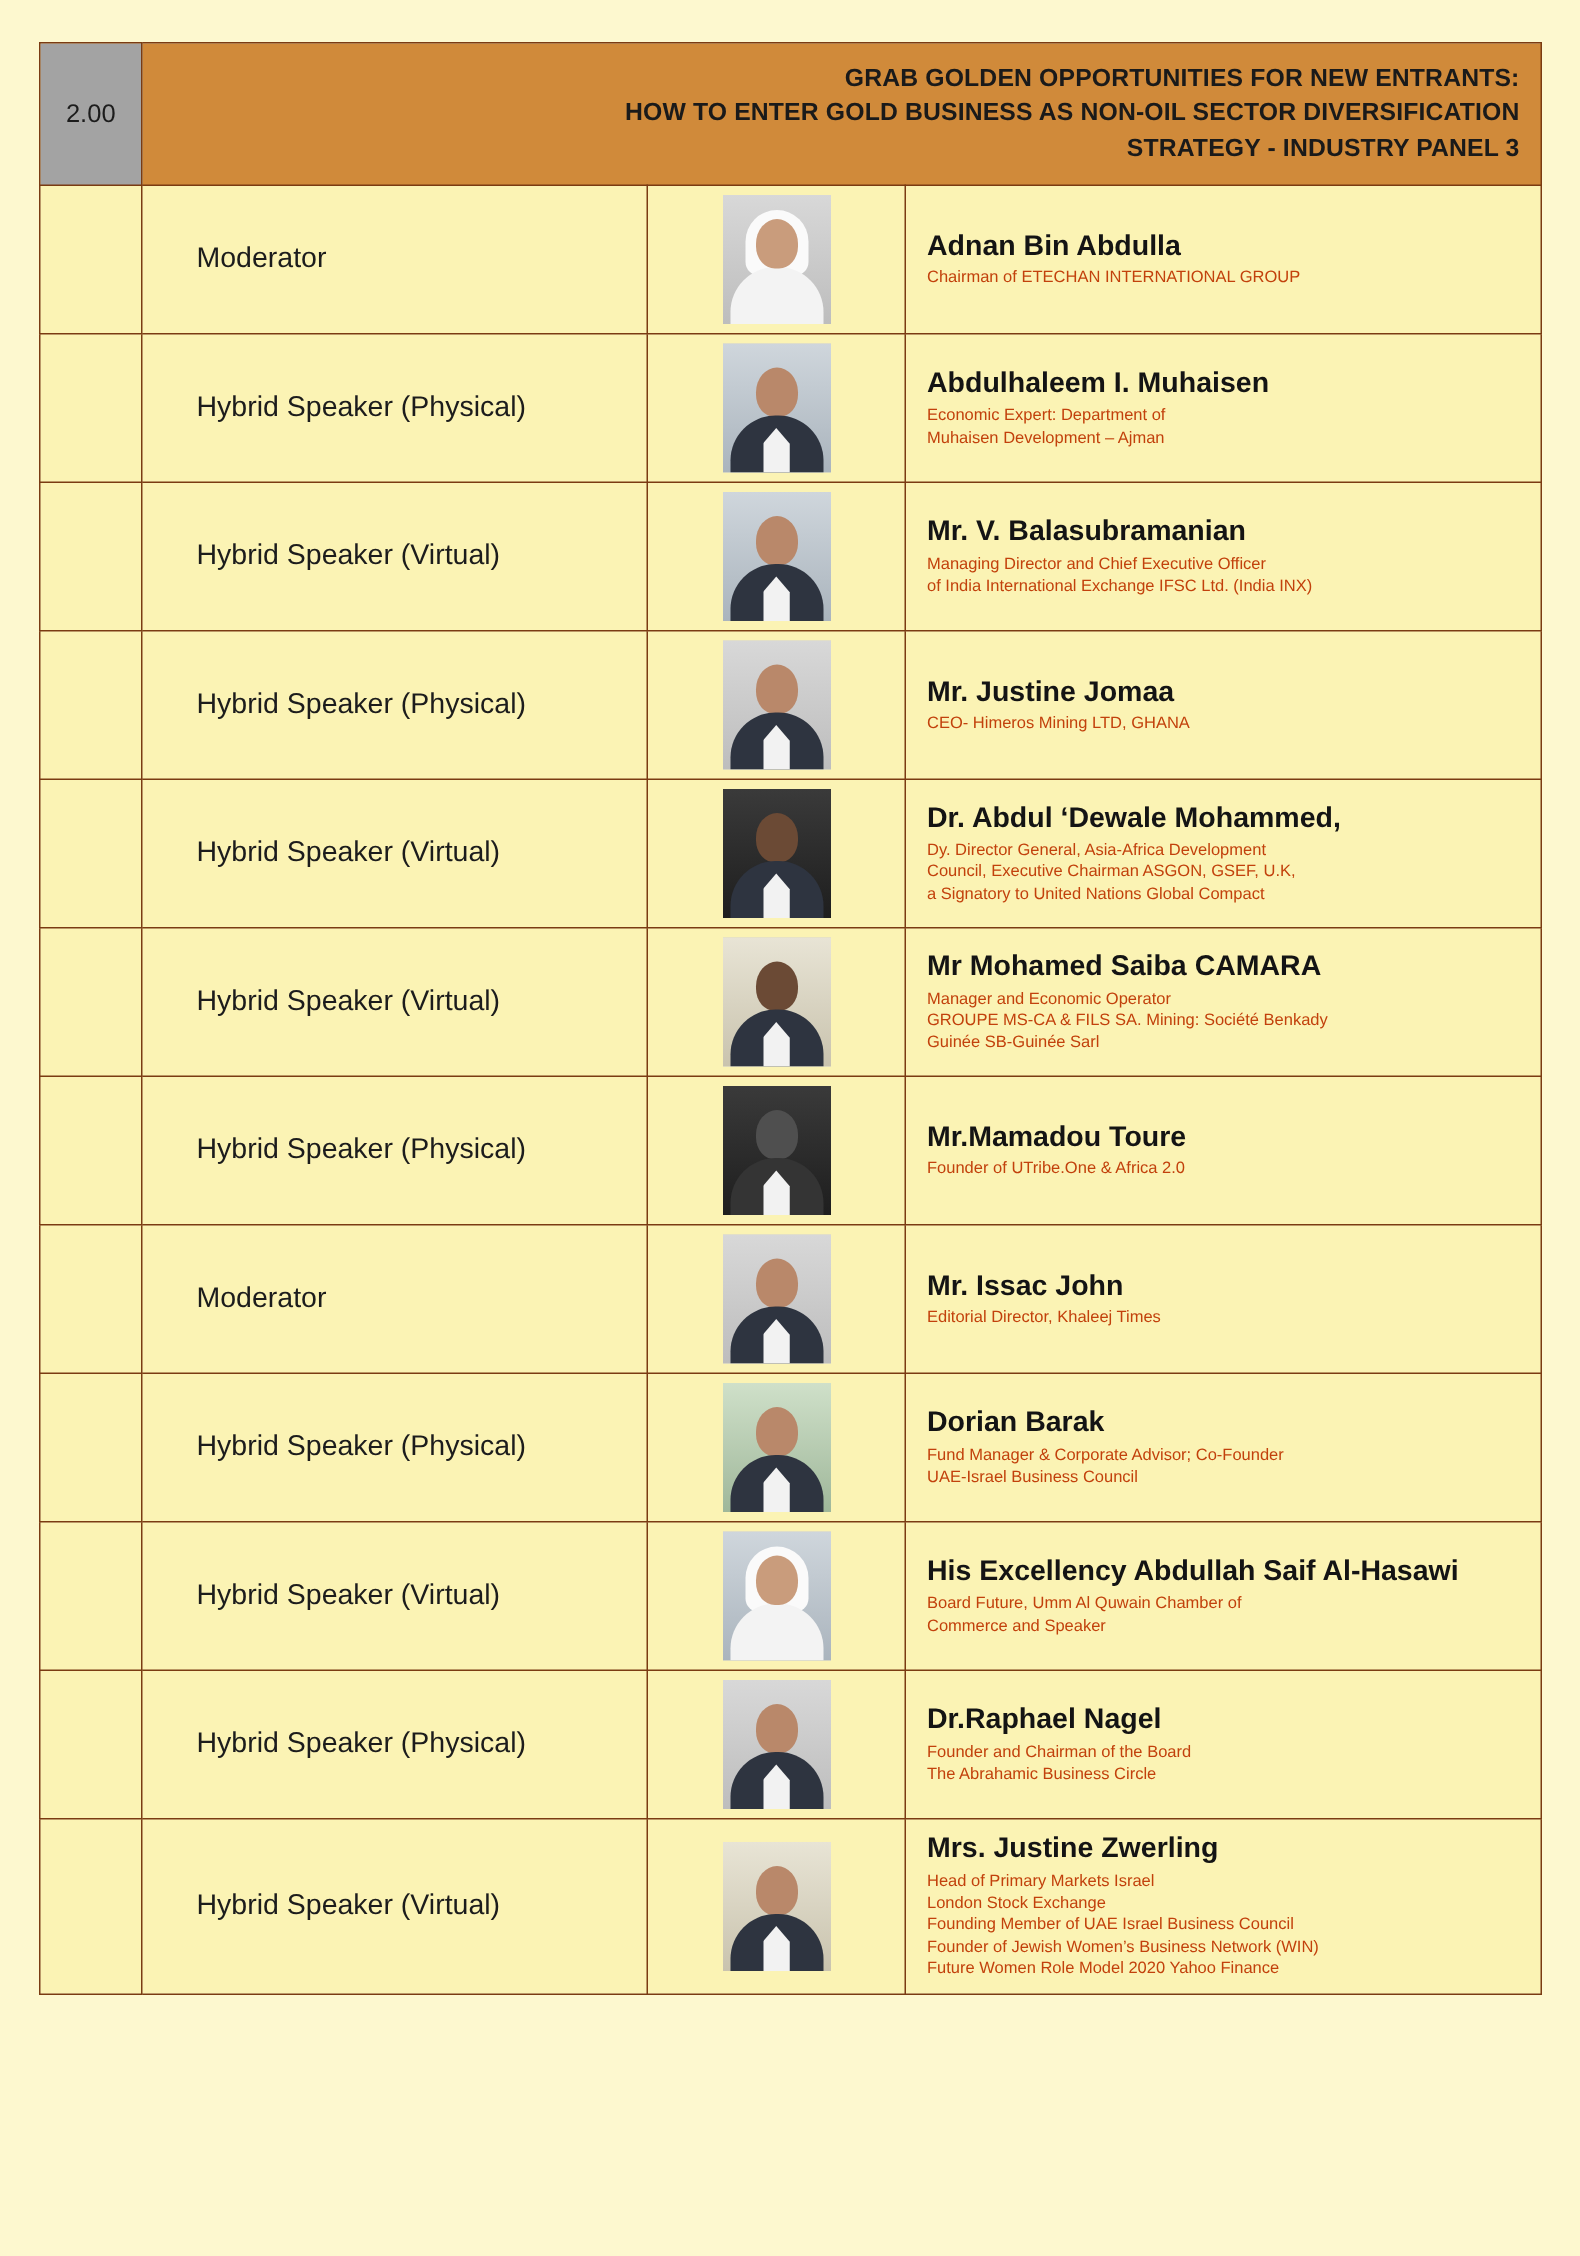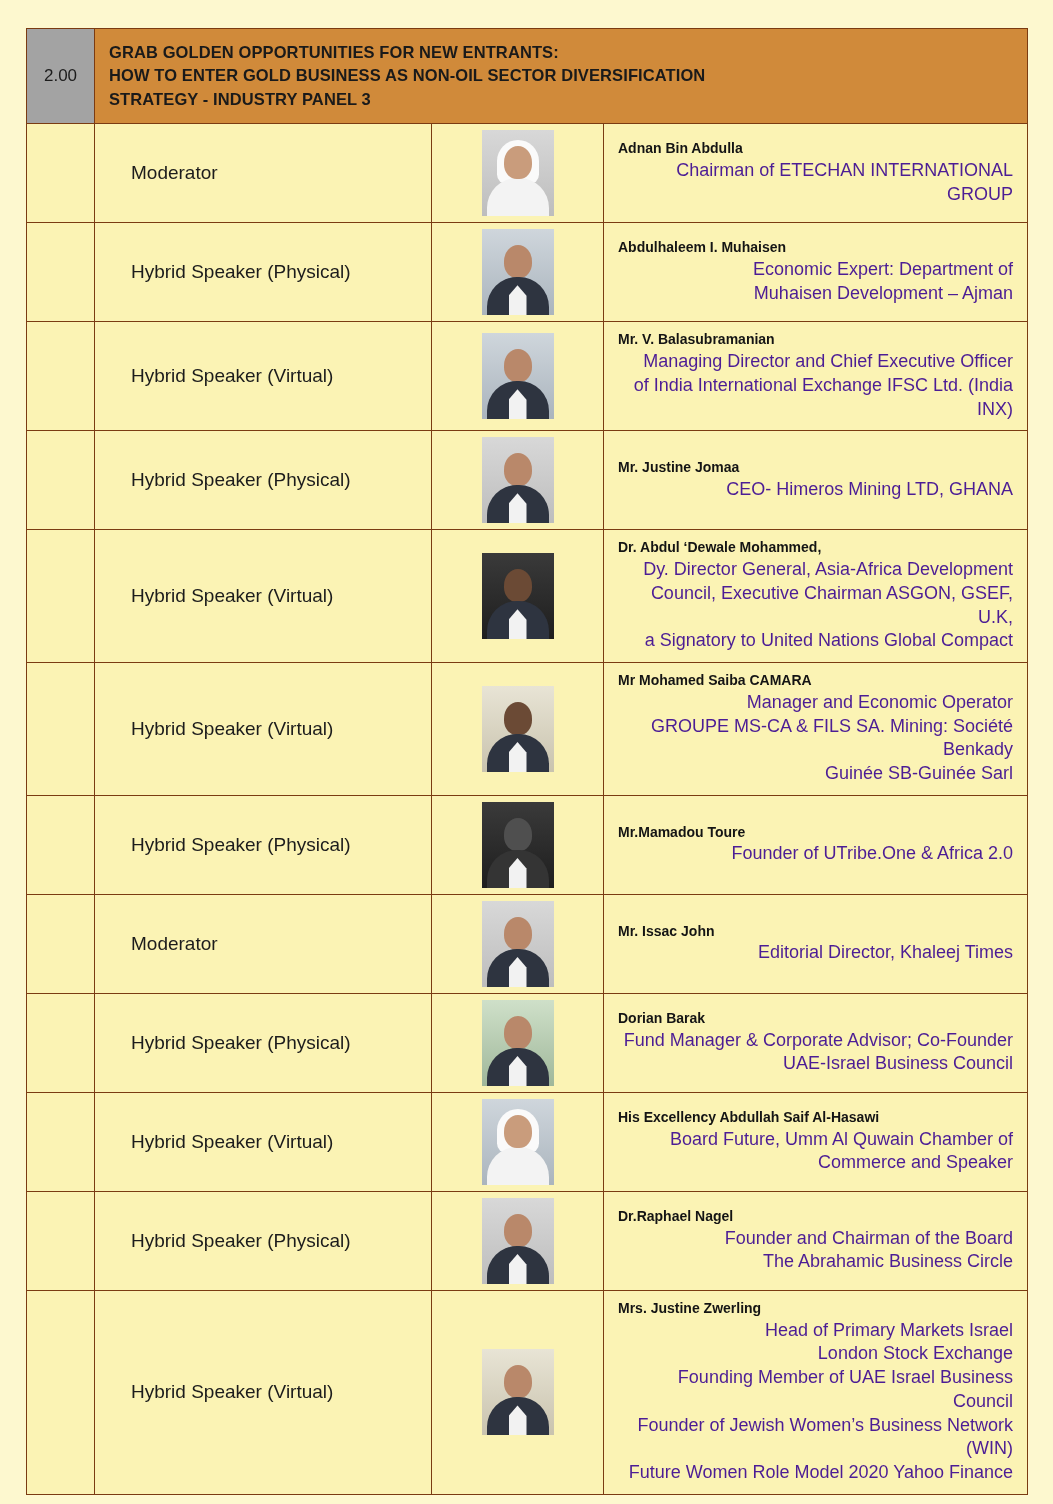--- a/index.html
+++ b/index.html
@@ -41,20 +41,21 @@
     font-weight: 400;
   }
   tr.section td.title-cell {
     background: #d08a3a;
     color: #1a1a1a;
     font-weight: bold;
     font-size: 16.5px;
     line-height: 1.42;
     padding: 12px 14px 12px 14px;
     letter-spacing: 0.1px;
+    text-align: right;
   }
   tr.section td.title-cell .line { display: block; white-space: nowrap; }
 
   
   td.time-empty { background: #fbf3b4; }
   td.role {
     padding: 10px 0 10px 36px;
     font-size: 19px;
     color: #1c1c1c;
   }
@@ -117,30 +118,29 @@
   .ph .bgB { background: linear-gradient(180deg,#cfd6dc,#aab4bd); }
   .ph .bgC { background: linear-gradient(180deg,#3a3a3a,#1e1e1e); }
   .ph .bgD { background: linear-gradient(180deg,#e8e4d5,#c9c3ae); }
   .ph .bgE { background: linear-gradient(180deg,#cfe0c9,#9fb79a); }
 
   td.info {
     padding: 9px 14px 9px 14px;
   }
   .sp-name {
     font-weight: bold;
-    font-size: 14px;
+    font-size: 19px;
     color: #141414;
     margin-bottom: 2px;
     line-height: 1.2;
   }
   .sp-title {
-    font-size: 18px;
-    color: #4c1d95;
+    font-size: 11px;
+    color: #c2410c;
     line-height: 1.32;
-    text-align: right;
   }
   .sp-title .l { display: block; }
 </style>
 </head>
 <body>
 
 <div id="page">
   <table class="agenda">
     <colgroup>
       <col class="c-time">

